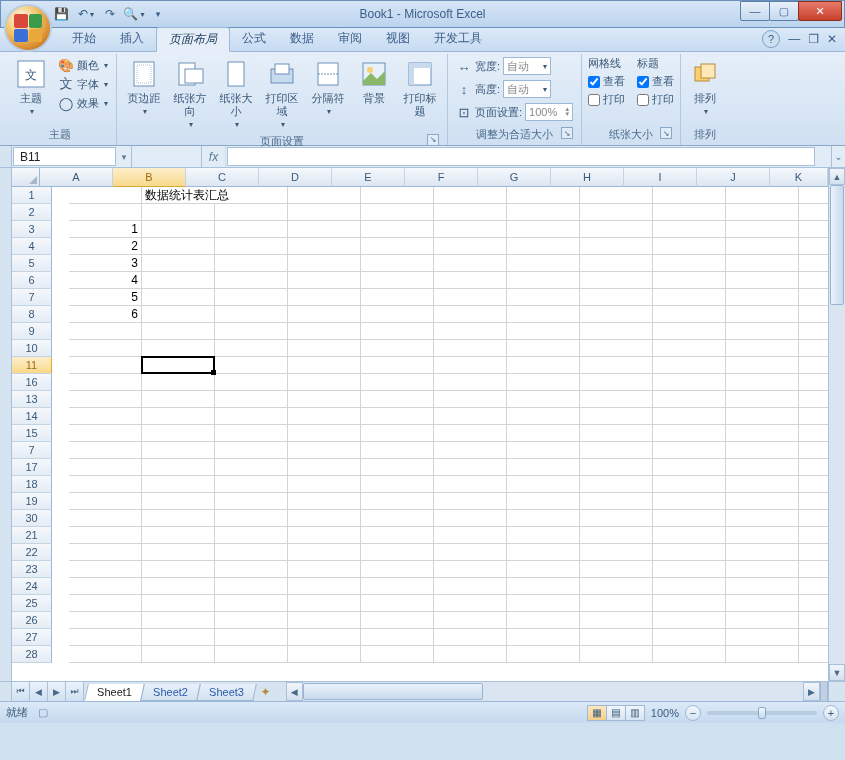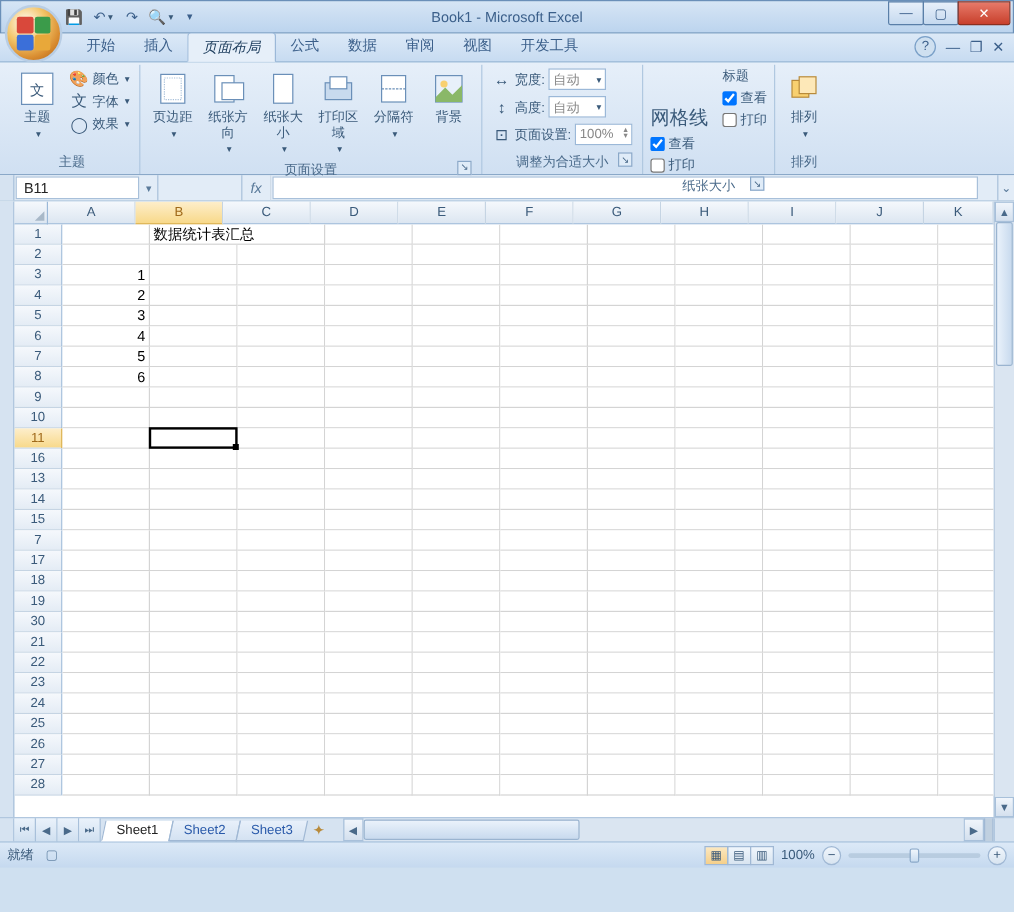--- a/index.html
+++ b/index.html
@@ -56,21 +56,21 @@
 
 .grid-wrap { position:relative; height:513px; background:#fff; display:flex;}
 .colhdr-corner { width:40px; height:19px; background:linear-gradient(#f5f8fc,#dce6f1); border-right:1px solid #9bb8d8; border-bottom:1px solid #9bb8d8; position:relative;}
 .colhdr-corner::after{content:""; position:absolute; right:2px; bottom:2px; width:0; height:0; border-right:8px solid #a8b8c8; border-top:8px solid transparent;}
 .colhdrs { display:flex; height:19px;}
 .colhdr { height:19px; background:linear-gradient(#f5f8fc,#dce6f1); border-right:1px solid #c5d4e3; border-bottom:1px solid #9bb8d8; display:flex; align-items:center; justify-content:center; font-size:11px; color:#3a5a7a;}
 .colhdr.sel { background:linear-gradient(#fdeecb,#f8d98a); color:#a06a1a; border-bottom-color:#d8a838;}
 .rowhdrs { width:40px;}
 .rowhdr { height:17px; background:linear-gradient(#f5f8fc,#e4ecf5); border-right:1px solid #9bb8d8; border-bottom:1px solid #c5d4e3; display:flex; align-items:center; justify-content:center; font-size:11px; color:#3a5a7a;}
 .rowhdr.sel { background:linear-gradient(#fdeecb,#f8d98a); color:#a06a1a; border-right-color:#d8a838;}
-.cells-viewport{ position:relative; }
+.cells-viewport{ position:relative;margin-left:17px; }
 .cells { position:relative;}
 .cell { position:absolute; border-right:1px solid #d4d4d4; border-bottom:1px solid #d4d4d4; font-size:12px; padding:0 3px; display:flex; align-items:center; height:17px; background:#fff;}
 .cell.num { justify-content:flex-end;}
 .selection { position:absolute; border:2px solid #000; background:transparent; pointer-events:none;}
 .selection::after { content:""; position:absolute; right:-3px; bottom:-3px; width:5px; height:5px; background:#000;}
 .vscroll { width:17px; background:#e4ecf5; border-left:1px solid #a8c0da; display:flex; flex-direction:column;}
 .vscroll .sbtn,.hscroll .sbtn{ background:linear-gradient(#f0f5fb,#d4e0ee); border:1px solid #a8c0da; display:flex; align-items:center; justify-content:center; font-size:9px; color:#4a6a8a;}
 .vscroll .sbtn{height:17px;}
 .vscroll .track{flex:1; position:relative; background:#dae5f1;}
 .vscroll .thumb{position:absolute; left:1px; right:1px; top:0; height:120px; background:linear-gradient(90deg,#eaf2fb,#c8daee); border:1px solid #9ab4d0; border-radius:2px;}
@@ -239,20 +239,30 @@
       <div class="big-btn">
           <div class="icon">
             <svg width="30" height="30">
               <rect x="4" y="4" width="22" height="22" fill="#e8f0fa" stroke="#6a8fb8"></rect>
               <circle cx="11" cy="11" r="3" fill="#f8d070"></circle>
               <path d="M4 22 L12 14 L18 20 L26 12 V26 H4 Z" fill="#8ab868"></path>
             </svg>
           </div>
           <span>背景</span>
         </div>
+      <div class="big-btn">
+          <div class="icon">
+            <svg width="30" height="30">
+              <rect x="4" y="4" width="22" height="22" fill="#fff" stroke="#6a8fb8"></rect>
+              <rect x="4" y="4" width="22" height="5" fill="#c8daee"></rect>
+              <rect x="4" y="4" width="5" height="22" fill="#c8daee"></rect>
+            </svg>
+          </div>
+          <span>打印标题</span>
+        </div>
     </div>
     <div class="group-label"><span>页面设置</span><span class="launcher">↘</span></div>
   </div>
 
   <div class="group">
     <div class="group-body">
       <div class="vcol" style="gap:3px;">
         <div class="small-row">
             <span class="sicon">↔</span>
             <span>宽度:</span>
@@ -278,21 +288,21 @@
             </div>
           </div>
       </div>
     </div>
     <div class="group-label"><span>调整为合适大小</span><span class="launcher">↘</span></div>
   </div>
 
   <div class="group">
     <div class="group-body" style="gap:12px;">
       <div class="vcol" style="gap:3px;">
-        <div style="font-size:16px;color:#3a5a7a;margin-top:32px;">网格线</div>
+        <div style="font-size:11px;color:#3a5a7a;">网格线</div>
         <label class="chk">
             <input type="checkbox" checked="" style="">
             <span>查看</span>
           </label>
         <label class="chk">
             <input type="checkbox" style="">
             <span>打印</span>
           </label>
       </div>
       <div class="vcol" style="gap:3px;">

